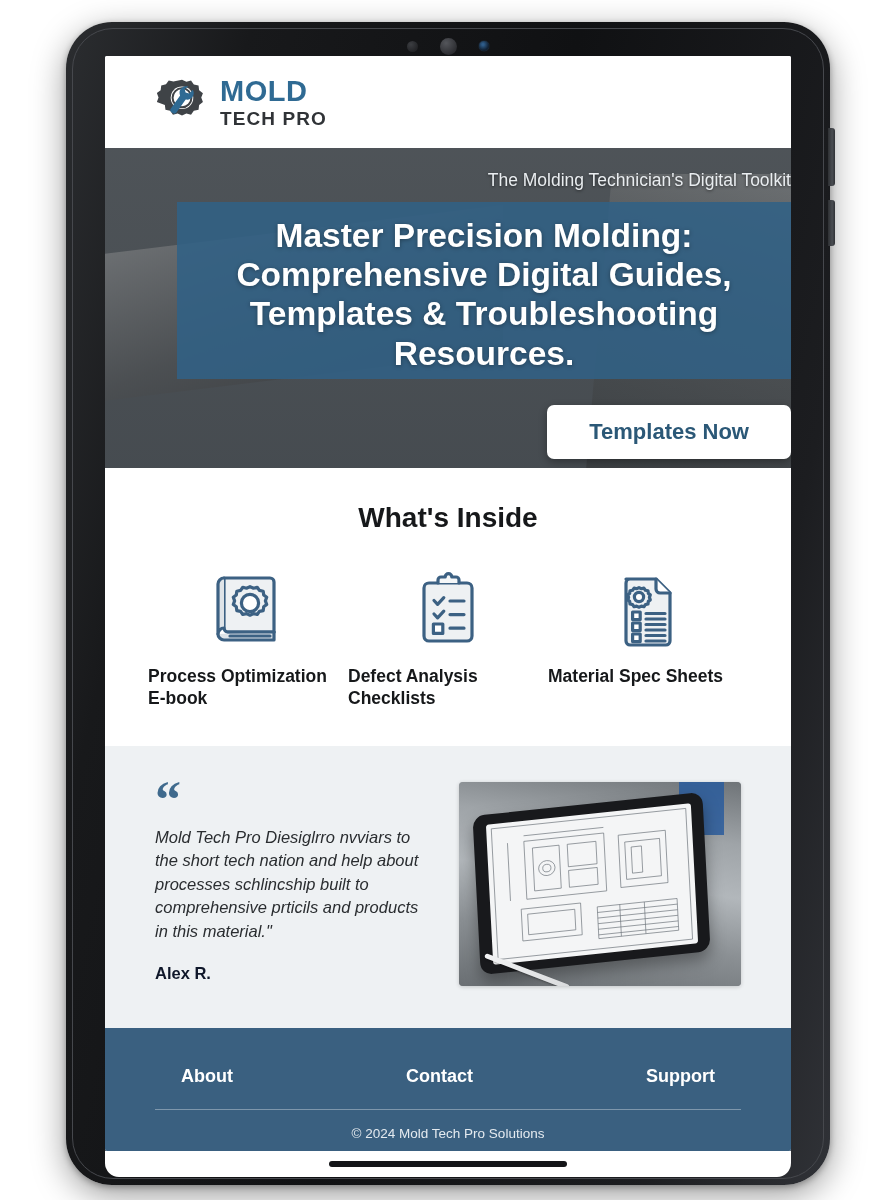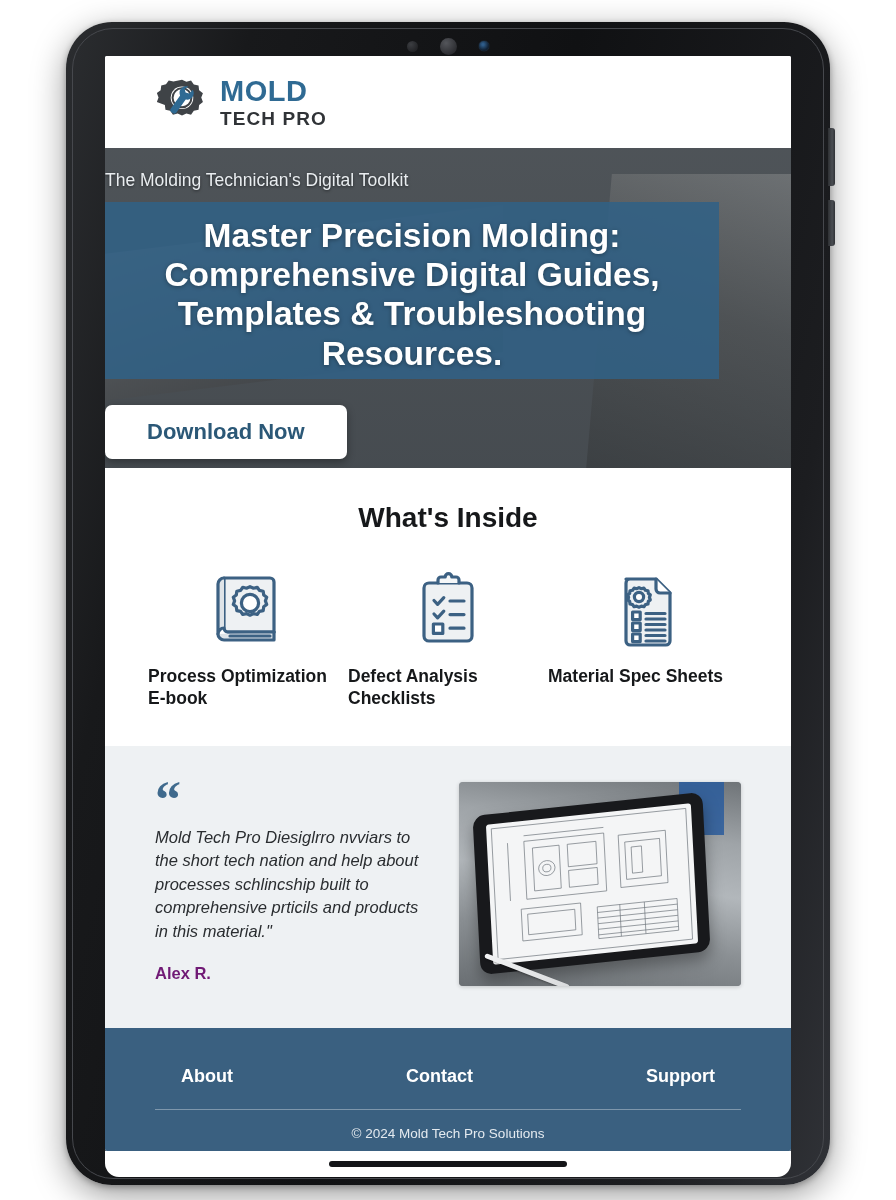--- a/index.html
+++ b/index.html
@@ -131,21 +131,21 @@
   }
   #hero-scrim {
     position: absolute; inset: 0;
     background: linear-gradient(180deg, rgba(30,36,42,.30), rgba(30,36,42,.42));
   }
   #hero-content {
     position: relative;
     height: 100%;
     display: flex;
     flex-direction: column;
-    align-items: flex-start;
+    align-items: flex-end;
     padding-top: 22px;
   }
   #hero-eyebrow {
     font-size: 17.5px;
     color: #e9edf0;
     text-shadow: 0 1px 3px rgba(0,0,0,.55);
     margin-bottom: 11px;
   }
   #hero-headline-panel {
     width: 614px;
@@ -226,21 +226,21 @@
   #testimonial-quote {
     font-size: 16.5px;
     font-style: italic;
     color: #2a2d30;
     line-height: 1.42;
   }
   #testimonial-author {
     margin-top: 21px;
     font-size: 16.5px;
     font-weight: 700;
-    color: #701a75;
+    color: #0f172a;
   }
   #testimonial-role {
     font-size: 16.5px;
     color: #2a2d30;
     margin-top: 1px;
   }
   #testimonial-image {
     width: 282px;
     height: 204px;
     flex: none;
@@ -368,21 +368,21 @@
 
     <div id="hero">
       <div id="hero-photo"></div>
       <div id="hero-scrim"></div>
       <div id="hero-content">
         <div id="hero-eyebrow">The Molding Technician's Digital Toolkit</div>
         <div id="hero-headline-panel">
           <h1 id="hero-headline">Master Precision Molding: Comprehensive Digital Guides, Templates &amp; Troubleshooting Resources.</h1>
         </div>
         <div id="hero-cta-wrap">
-          <button id="hero-cta-button">Download Now</button>
+          <button id="hero-cta-button">Templates Now</button>
         </div>
       </div>
     </div>
 
     <div id="features-section">
       <h2 id="features-title">What's Inside</h2>
       <div id="features-grid">
 
         <div class="feature-card">
           <div class="feature-icon">

